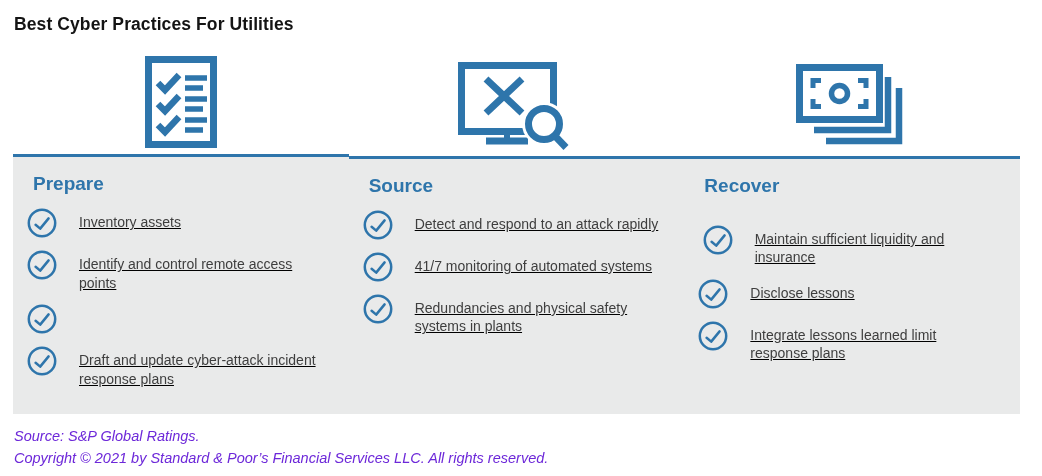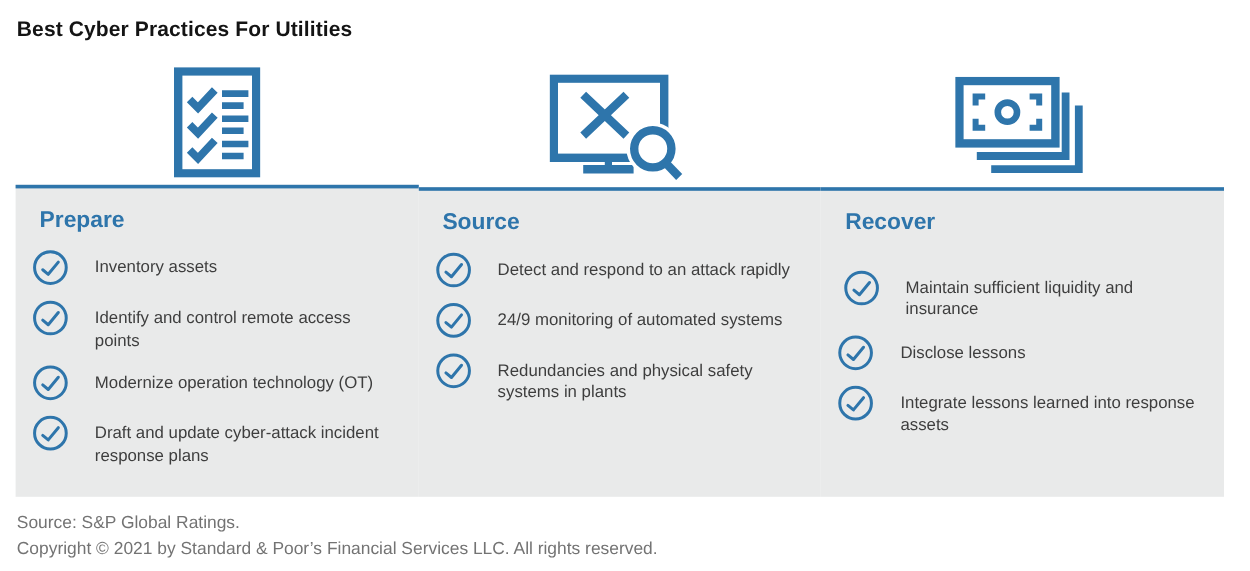--- a/index.html
+++ b/index.html
@@ -8,25 +8,25 @@
   }
   *{box-sizing:border-box;}
   body{margin:0;background:#fff;font-family:"Liberation Sans",sans-serif;}
   .canvas{width:1042px;height:476px;background:#fff;overflow:hidden;position:relative;border-radius:13px;}
   .title{padding:14px 0 0 14px;font-size:17.5px;font-weight:700;color:#141414;letter-spacing:.1px;}
   .cols{display:flex;margin:19px 22px 0 13px;height:360px;}
   .col{flex:1;display:flex;flex-direction:column;}
   .icon-area{height:102px;display:flex;align-items:flex-end;justify-content:center;padding-bottom:6px;color:var(--accent);}
   .panel{flex:1;border-top:3px solid var(--accent);background:var(--panel_bg);padding:13px 14px 14px 14px;}
   .heading{color:var(--accent);font-size:19px;font-weight:700;margin:3px 0 13px 6px;}
-  .item{display:flex;gap:22px;margin-bottom:12px;align-items:flex-start;}
+  .item{display:flex;gap:22px;margin-bottom:12px;align-items:flex-start;text-decoration:underline;}
   .check{flex-shrink:0;color:var(--accent);display:block;line-height:0;}
   .item-text{font-size:14px;color:#3e3e3e;line-height:1.32;max-width:247px;padding-top:5px;}
   .recover-gap{margin-top:28px;justify-content:center;}
-  .footer{margin:12px 0 0 14px;font-size:14.5px;color:#737373;line-height:1.5;}
+  .footer{margin:12px 0 0 14px;font-size:14.5px;color:#6d28d9;line-height:1.5;font-style:italic;}
   svg{display:block;}
 </style>
 </head>
 <body>
 
 <div class="canvas">
 
   <div class="title">Best Cyber Practices For Utilities</div>
 
   <div class="cols">
@@ -64,21 +64,20 @@
           </span>
           <span class="item-text">Identify and control remote access points</span>
         </div>
         <div class="item">
           <span class="check">
             <svg width="30" height="30" viewBox="0 0 30 30">
                 <circle cx="15" cy="15" r="13.2" fill="none" stroke="currentColor" stroke-width="2.5"></circle>
                 <path d="M8.6 16.8 L13.2 20.6 L21.6 10.4" fill="none" stroke="currentColor" stroke-width="2.5" stroke-linecap="round" stroke-linejoin="round"></path>
               </svg>
           </span>
-          <span class="item-text">Modernize operation technology (OT)</span>
         </div>
         <div class="item">
           <span class="check">
             <svg width="30" height="30" viewBox="0 0 30 30">
                 <circle cx="15" cy="15" r="13.2" fill="none" stroke="currentColor" stroke-width="2.5"></circle>
                 <path d="M8.6 16.8 L13.2 20.6 L21.6 10.4" fill="none" stroke="currentColor" stroke-width="2.5" stroke-linecap="round" stroke-linejoin="round"></path>
               </svg>
           </span>
           <span class="item-text">Draft and update cyber-attack incident response plans</span>
         </div>
@@ -109,21 +108,21 @@
           </span>
           <span class="item-text">Detect and respond to an attack rapidly</span>
         </div>
         <div class="item">
           <span class="check">
             <svg width="30" height="30" viewBox="0 0 30 30">
                 <circle cx="15" cy="15" r="13.2" fill="none" stroke="currentColor" stroke-width="2.5"></circle>
                 <path d="M8.6 16.8 L13.2 20.6 L21.6 10.4" fill="none" stroke="currentColor" stroke-width="2.5" stroke-linecap="round" stroke-linejoin="round"></path>
               </svg>
           </span>
-          <span class="item-text">24/9 monitoring of automated systems</span>
+          <span class="item-text">41/7 monitoring of automated systems</span>
         </div>
         <div class="item">
           <span class="check">
             <svg width="30" height="30" viewBox="0 0 30 30">
                 <circle cx="15" cy="15" r="13.2" fill="none" stroke="currentColor" stroke-width="2.5"></circle>
                 <path d="M8.6 16.8 L13.2 20.6 L21.6 10.4" fill="none" stroke="currentColor" stroke-width="2.5" stroke-linecap="round" stroke-linejoin="round"></path>
               </svg>
           </span>
           <span class="item-text">Redundancies and physical safety systems in plants</span>
         </div>
@@ -164,21 +163,21 @@
           </span>
           <span class="item-text">Disclose lessons</span>
         </div>
         <div class="item">
           <span class="check">
             <svg width="30" height="30" viewBox="0 0 30 30">
                 <circle cx="15" cy="15" r="13.2" fill="none" stroke="currentColor" stroke-width="2.5"></circle>
                 <path d="M8.6 16.8 L13.2 20.6 L21.6 10.4" fill="none" stroke="currentColor" stroke-width="2.5" stroke-linecap="round" stroke-linejoin="round"></path>
               </svg>
           </span>
-          <span class="item-text">Integrate lessons learned into response assets</span>
+          <span class="item-text">Integrate lessons learned limit response plans</span>
         </div>
       </div>
     </div>
 
   </div>
 
   <div class="footer">
     <div>Source: S&amp;P Global Ratings.</div>
     <div>Copyright © 2021 by Standard &amp; Poor’s Financial Services LLC. All rights reserved.</div>
   </div>

